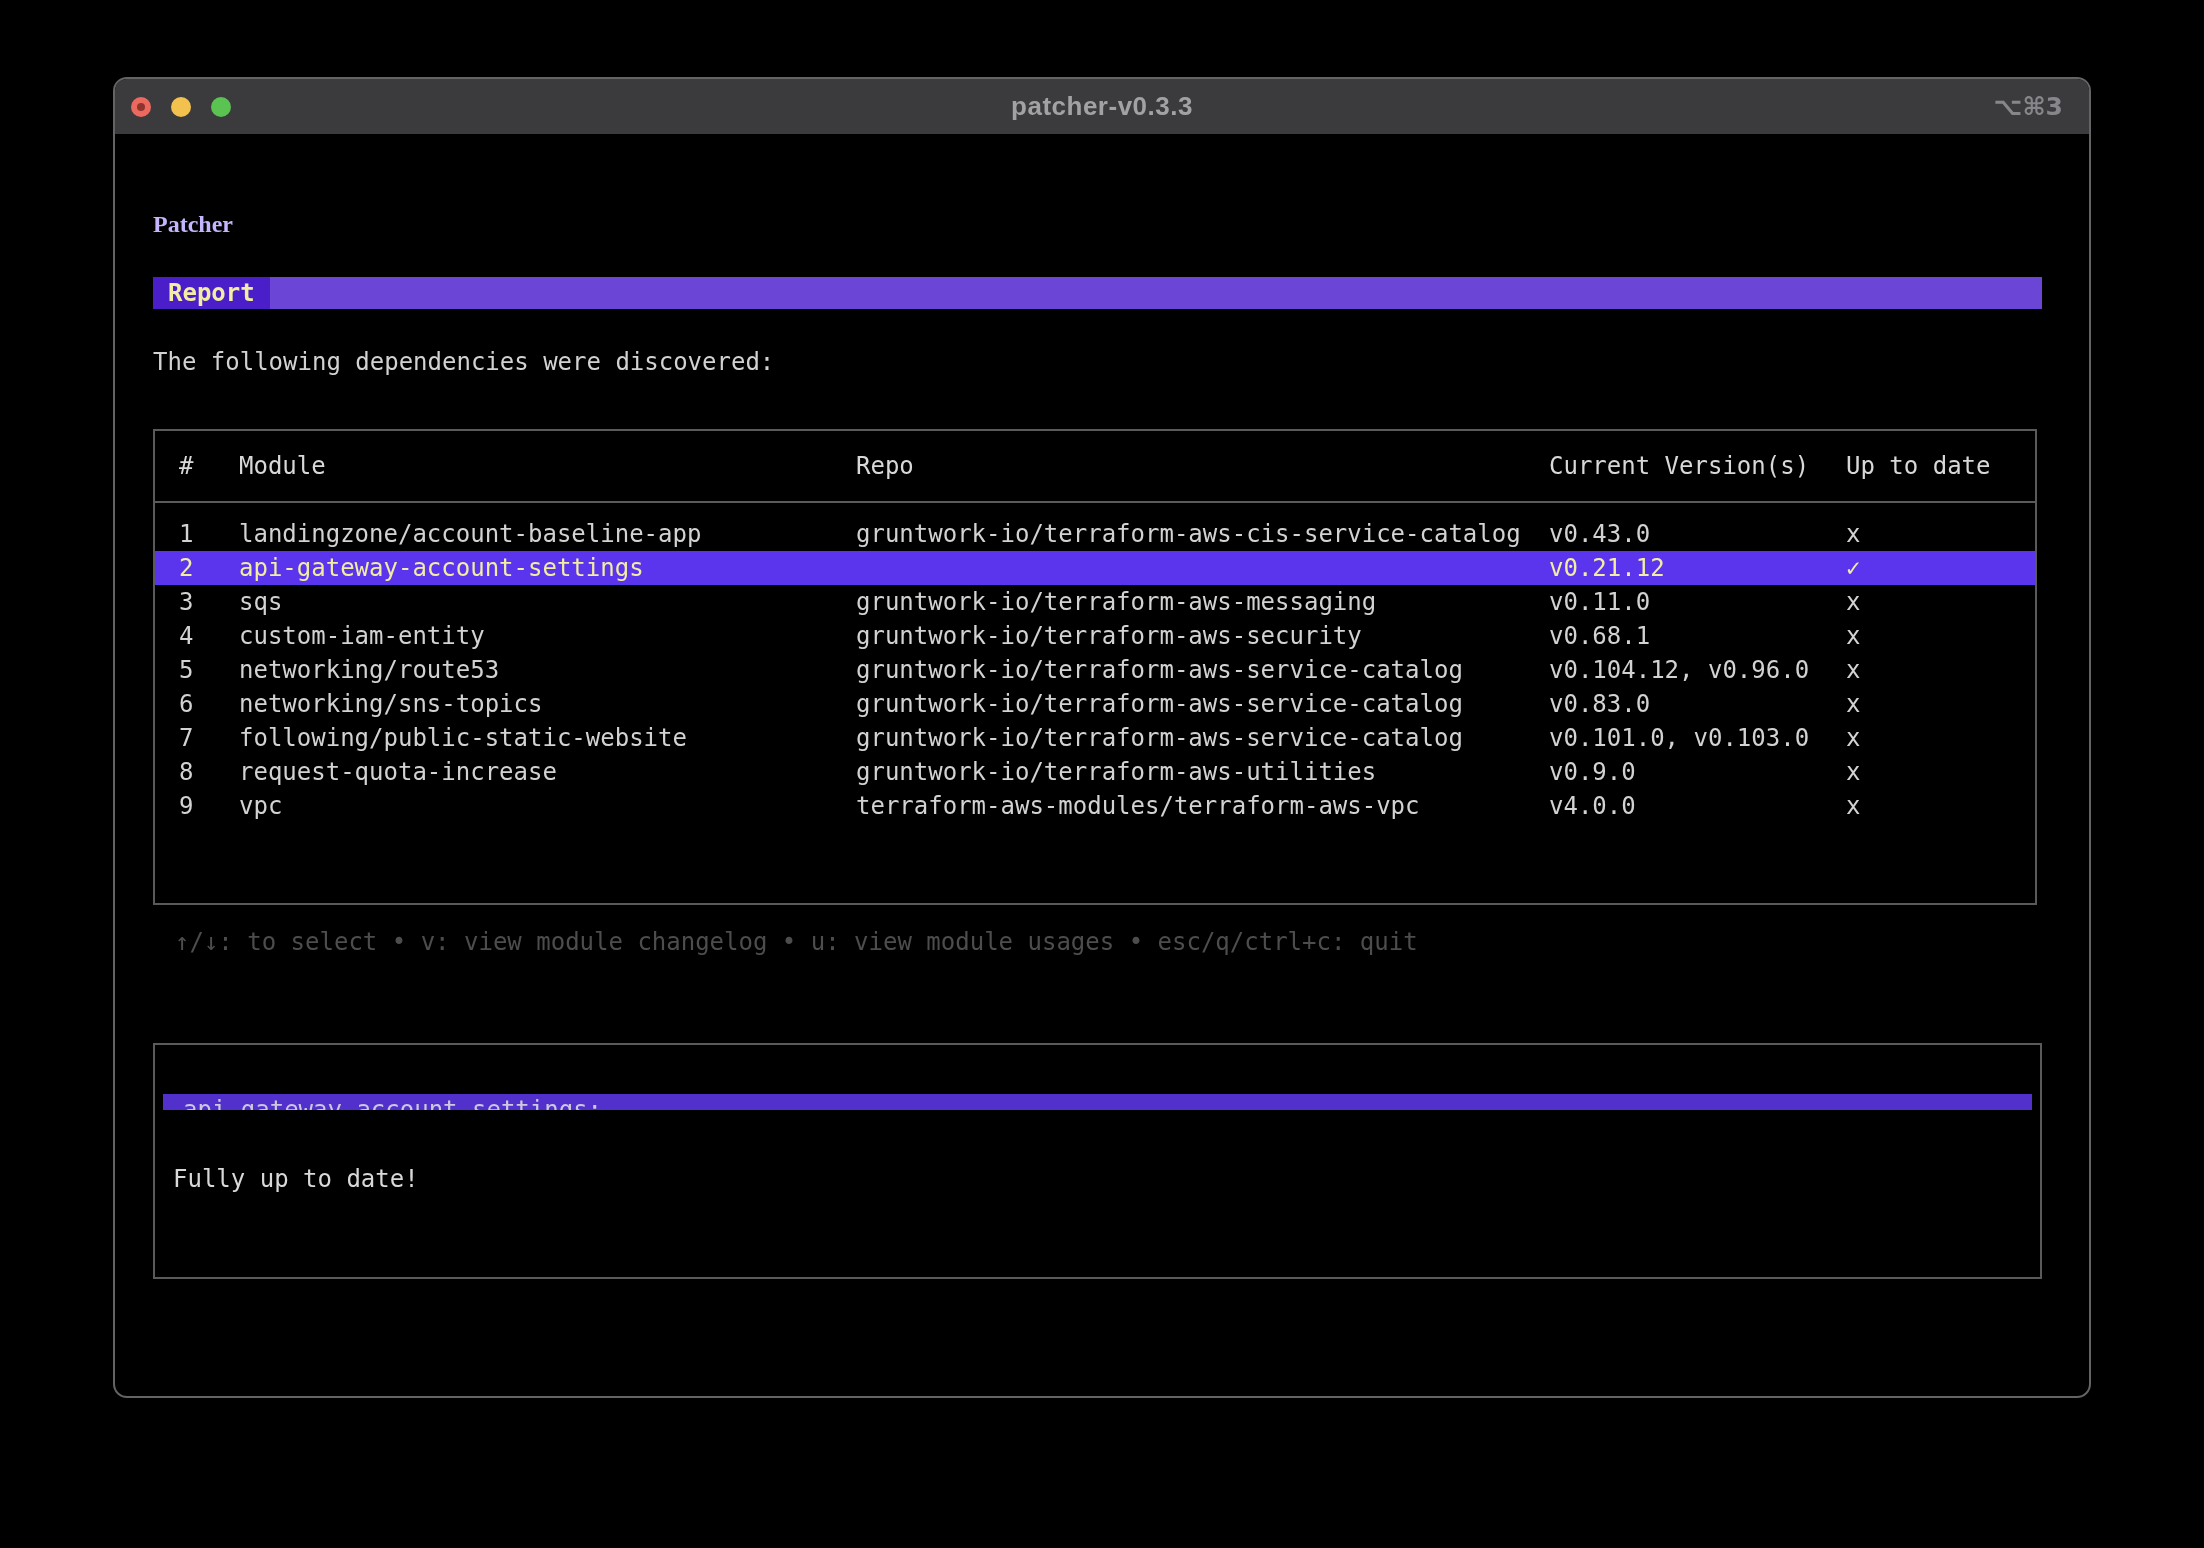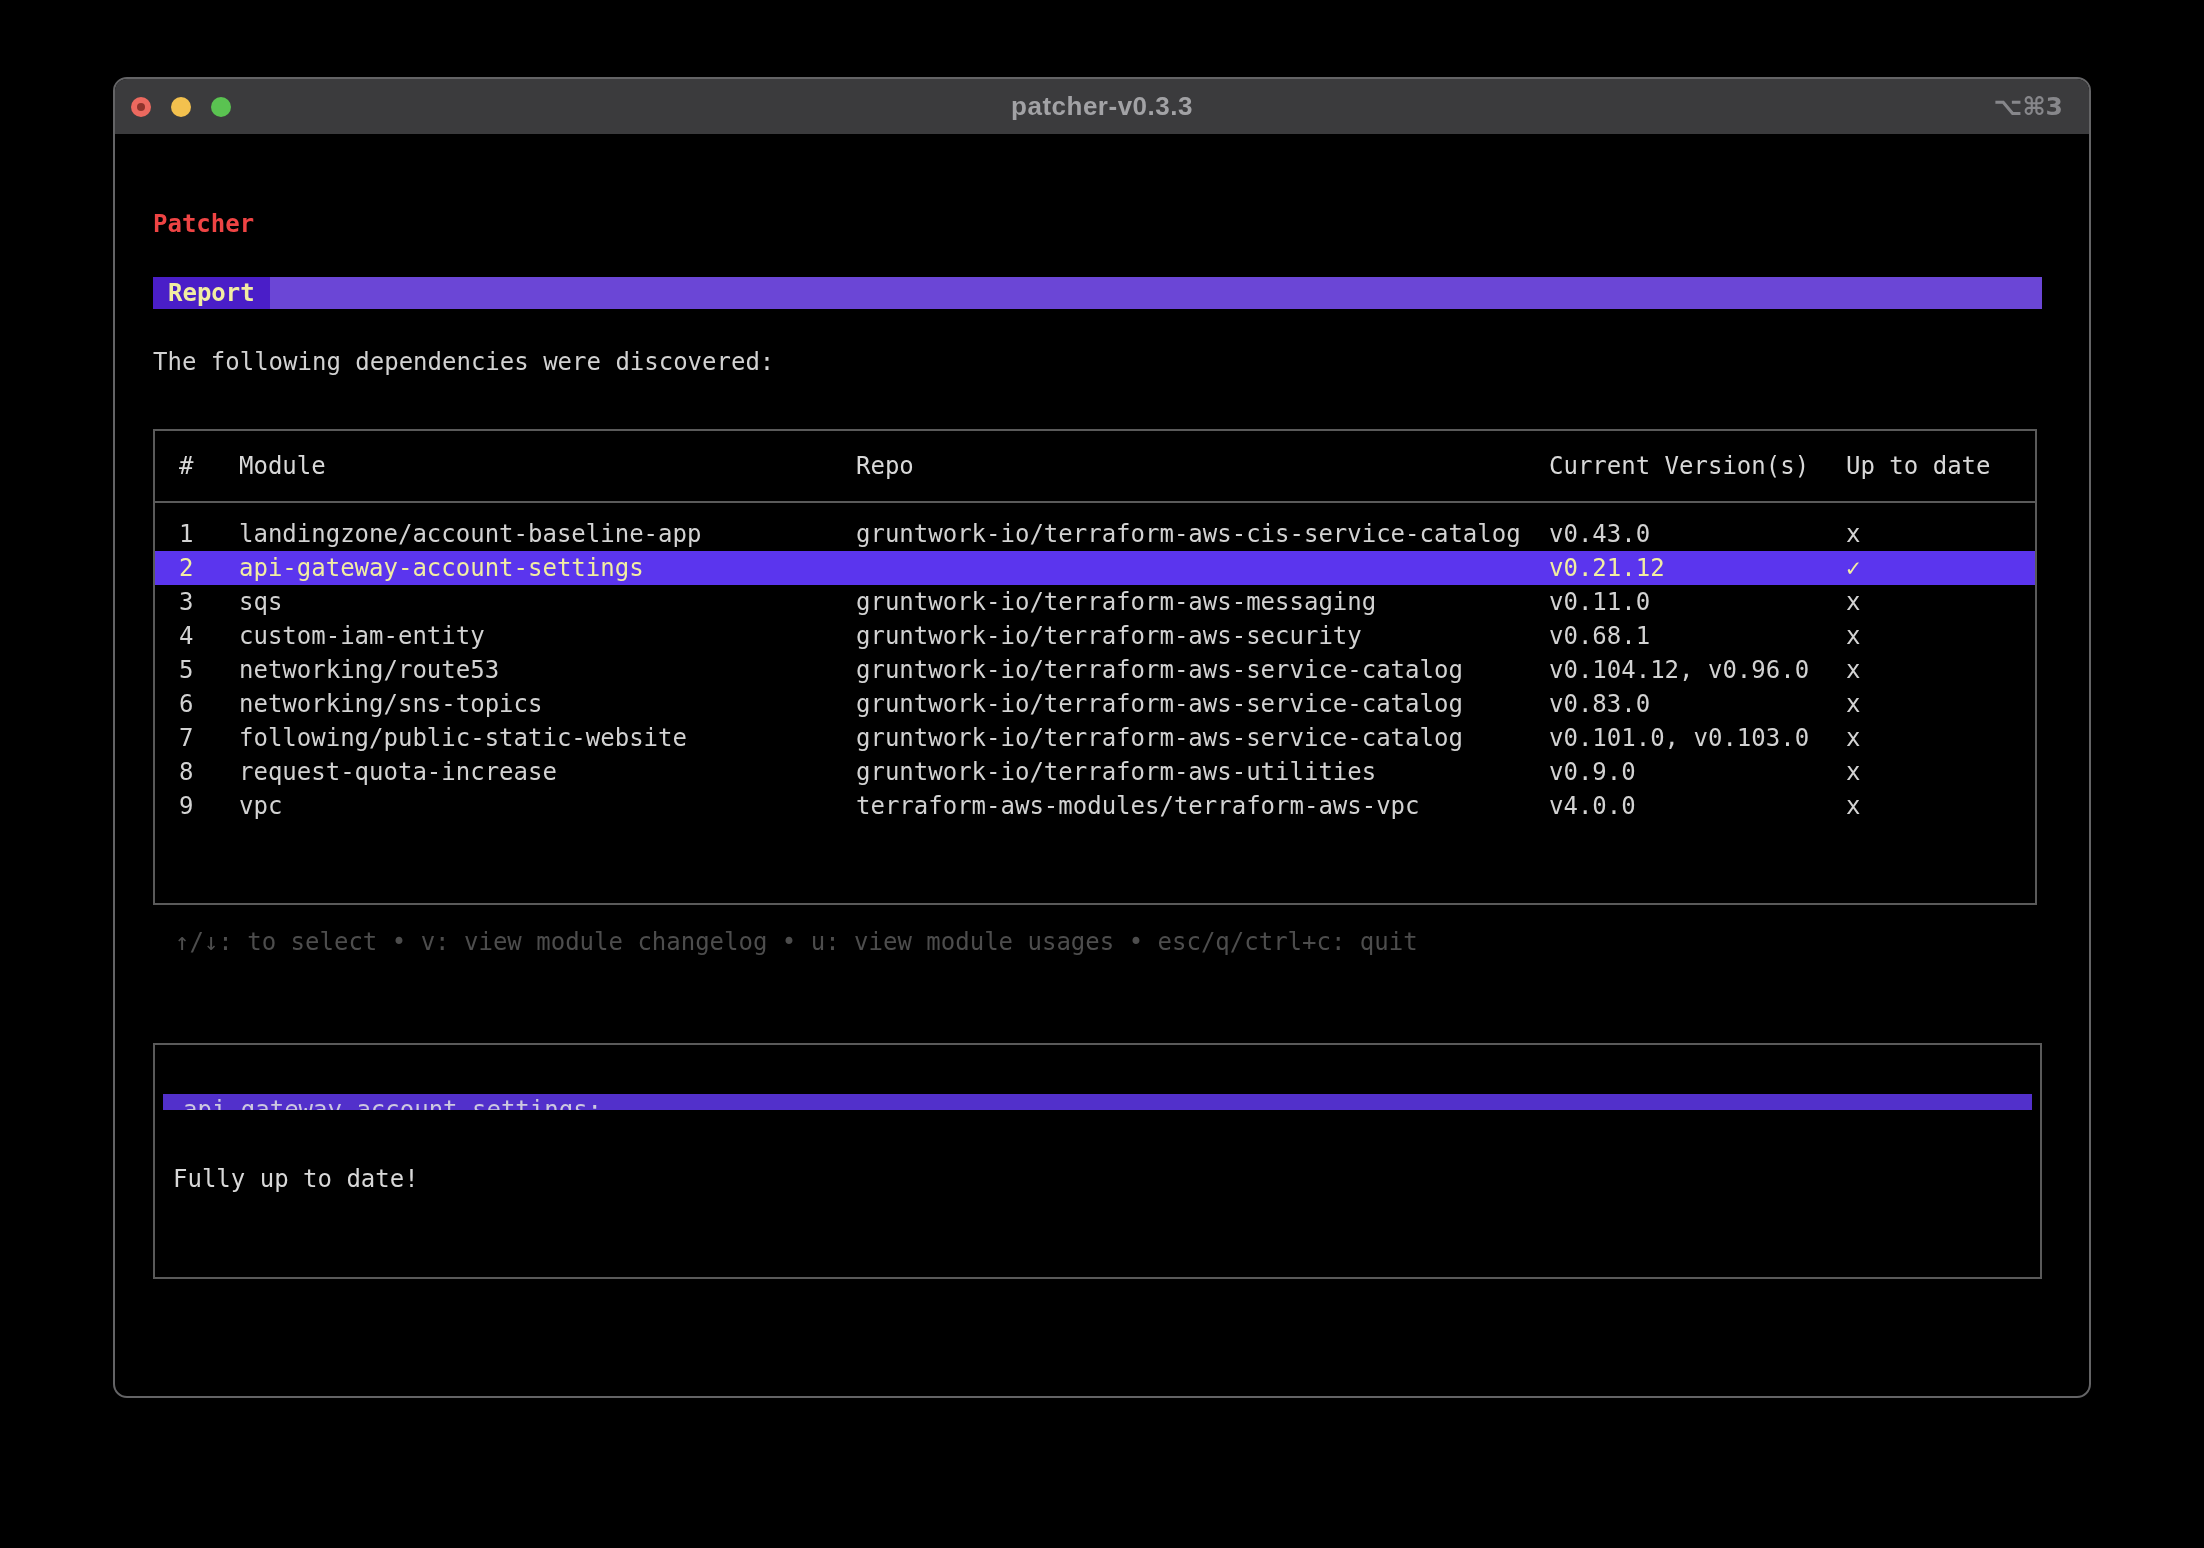--- a/index.html
+++ b/index.html
@@ -47,22 +47,23 @@
   .win-shortcut {
     position: absolute; right: 26px; top: 0; height: 100%;
     display: flex; align-items: center;
     font-family: "DejaVu Sans", "Liberation Sans", sans-serif;
     font-weight: bold; font-size: 25px; color: #87878b;
   }
 
   
   .app-title {
     position: absolute; left: 38px; top: 128px;
-    font-size: 24px; font-weight: bold; color: #ef4444;
+    font-size: 24px; font-weight: bold; color: #c4b5fd;
     line-height: 34px;
+    font-family: Liberation Serif, serif;
   }
   .tabbar {
     position: absolute; left: 38px; top: 198px;
     width: 1889px; height: 32px;
     background: var(--accent-banner, #6b46d6);
     line-height: 32px;
     white-space: nowrap;
   }
   .tab {
     display: inline-block; height: 32px;

